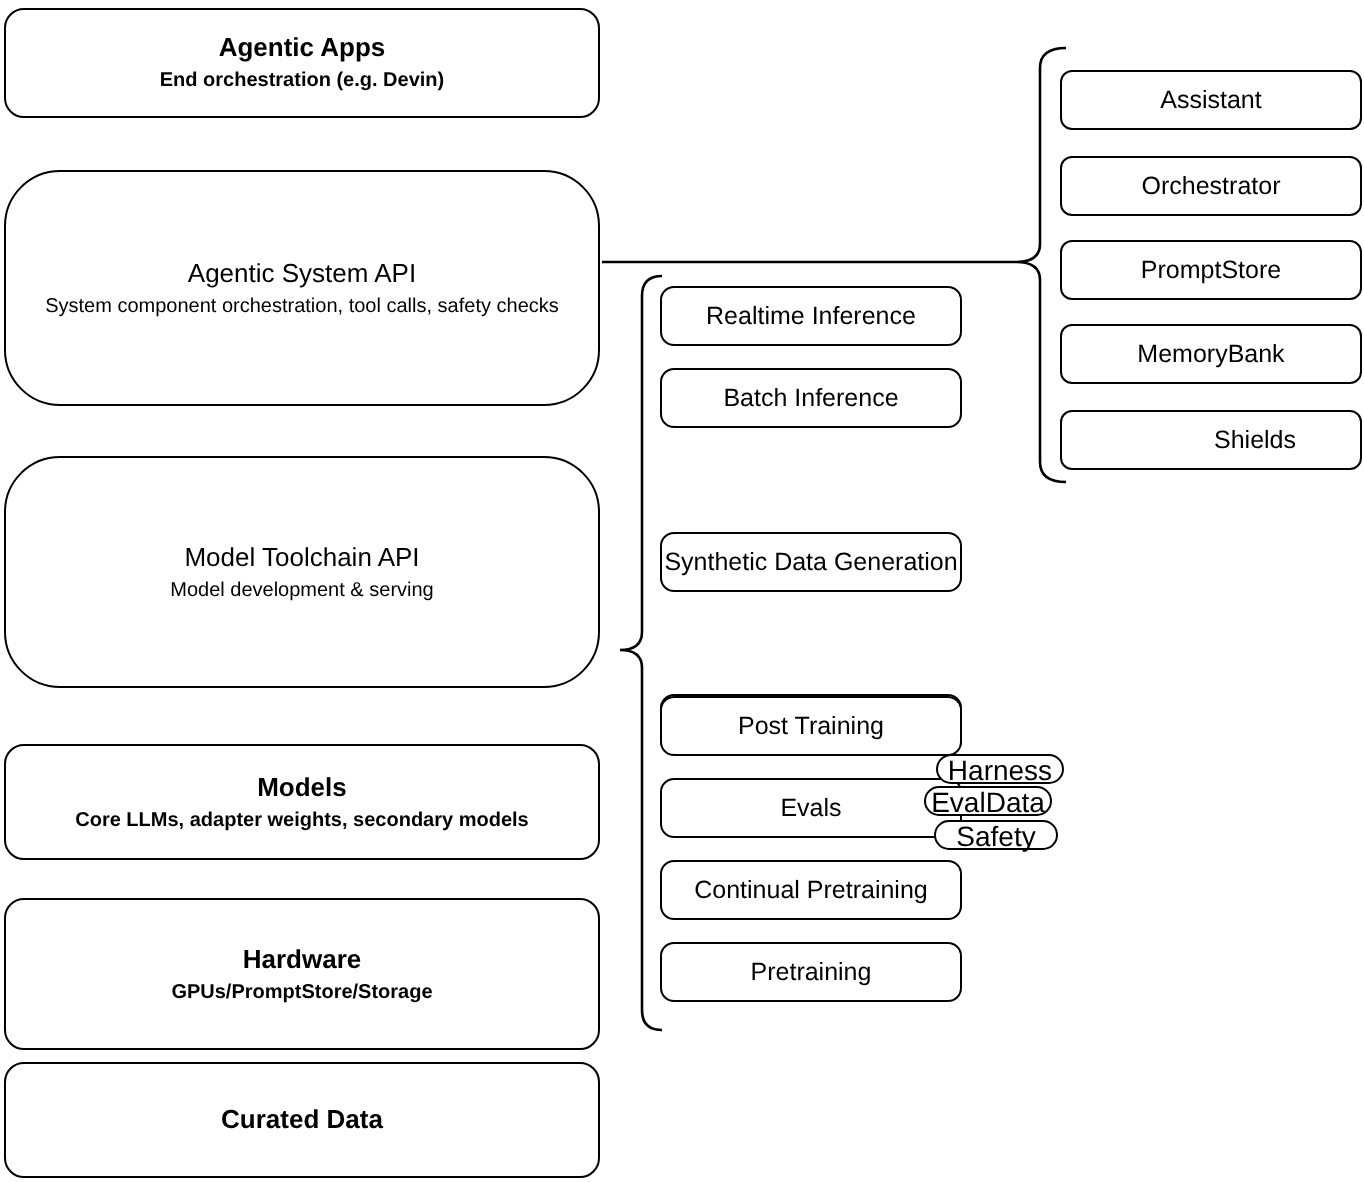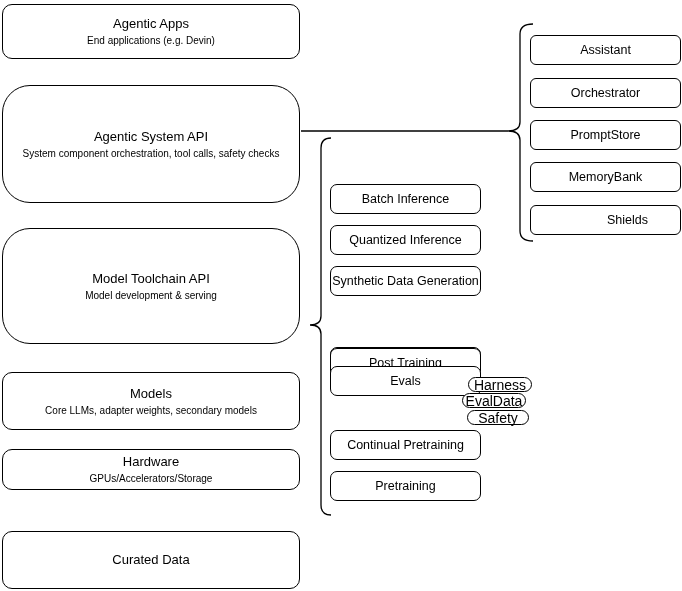--- a/index.html
+++ b/index.html
@@ -42,21 +42,21 @@
   .lbox .title {
     font-size: 13px;
     line-height: 16px;
   }
   .lbox .sub {
     font-size: 10px;
     line-height: 13px;
     margin-top: 2px;
   }
   .bigr { border-radius: 28px; }
-  .smr  { border-radius: 10px; }
+  .smr  { border-radius: 10px; font-weight: bold; }
   .mbox {
     left: 330px;
     width: 151px;
     height: 30px;
     border-radius: 7px;
     font-size: 12.5px;
     z-index: 2;
   }
   .rbox {
     left: 530px;
@@ -88,53 +88,53 @@
 
     <line x1="301" y1="131" x2="508" y2="131" stroke="#000000" stroke-width="1.3"></line>
 
     <path d="M 533 24 Q 520 24 520 34 L 520 122 Q 520 131 508 131 Q 520 131 520 140 L 520 231 Q 520 241 533 241" fill="none" stroke="#000000" stroke-width="1.3"></path>
 
     <path d="M 331 138 Q 321 138 321 148 L 321 316 Q 321 325 310 325 Q 321 325 321 334 L 321 505 Q 321 515 331 515" fill="none" stroke="#000000" stroke-width="1.3"></path>
   </svg>
 
   <div class="node lbox smr" style="top:4px;height:55px;">
     <div class="title">Agentic Apps</div>
-    <div class="sub">End applications (e.g. Devin)</div>
+    <div class="sub">End orchestration (e.g. Devin)</div>
   </div>
 
   <div class="node lbox bigr" style="top:85px;height:118px;">
     <div class="title">Agentic System API</div>
     <div class="sub">System component orchestration, tool calls, safety checks</div>
   </div>
 
   <div class="node lbox bigr" style="top:228px;height:116px;">
     <div class="title">Model Toolchain API</div>
     <div class="sub">Model development &amp; serving</div>
   </div>
 
   <div class="node lbox smr" style="top:372px;height:58px;">
     <div class="title">Models</div>
     <div class="sub">Core LLMs, adapter weights, secondary models</div>
   </div>
 
-  <div class="node lbox smr" style="top:449px;height:41px;">
+  <div class="node lbox smr" style="top:449px;height:76px;">
     <div class="title">Hardware</div>
-    <div class="sub">GPUs/Accelerators/Storage</div>
+    <div class="sub">GPUs/PromptStore/Storage</div>
   </div>
 
   <div class="node lbox smr" style="top:531px;height:58px;">
     <div class="title">Curated Data</div>
   </div>
 
+  <div class="node mbox" style="top:143px;">Realtime Inference</div>
   <div class="node mbox" style="top:184px;">Batch Inference</div>
-  <div class="node mbox" style="top:225px;">Quantized Inference</div>
   <div class="node mbox" style="top:266px;">Synthetic Data Generation</div>
   <div class="node mbox" style="top:319px;margin-top:28px;">Reward Scoring</div>
   <div class="node mbox" style="top:348px;text-align:right;">Post Training</div>
-  <div class="node mbox" style="top:366px;">Evals</div>
+  <div class="node mbox" style="top:389px;">Evals</div>
   <div class="node mbox" style="top:430px;">Continual Pretraining</div>
   <div class="node mbox" style="top:471px;">Pretraining</div>
 
   <div class="pill" style="left:468px;top:377px;width:64px;height:15px;">Harness</div>
   <div class="pill" style="left:462px;top:393px;width:64px;height:15px;">EvalData</div>
   <div class="pill" style="left:467px;top:410px;width:62px;height:15px;">Safety</div>
 
   <div class="node rbox" style="top:35px;">Assistant</div>
   <div class="node rbox" style="top:78px;">Orchestrator</div>
   <div class="node rbox" style="top:120px;">PromptStore</div>

